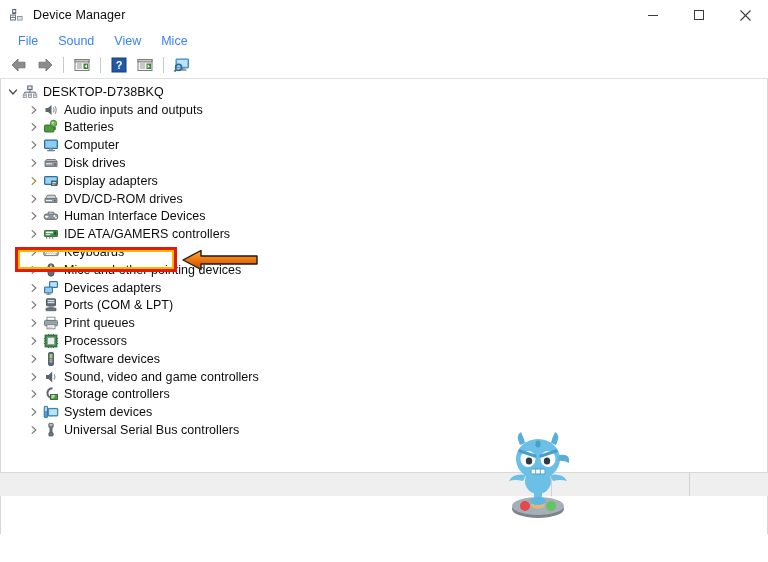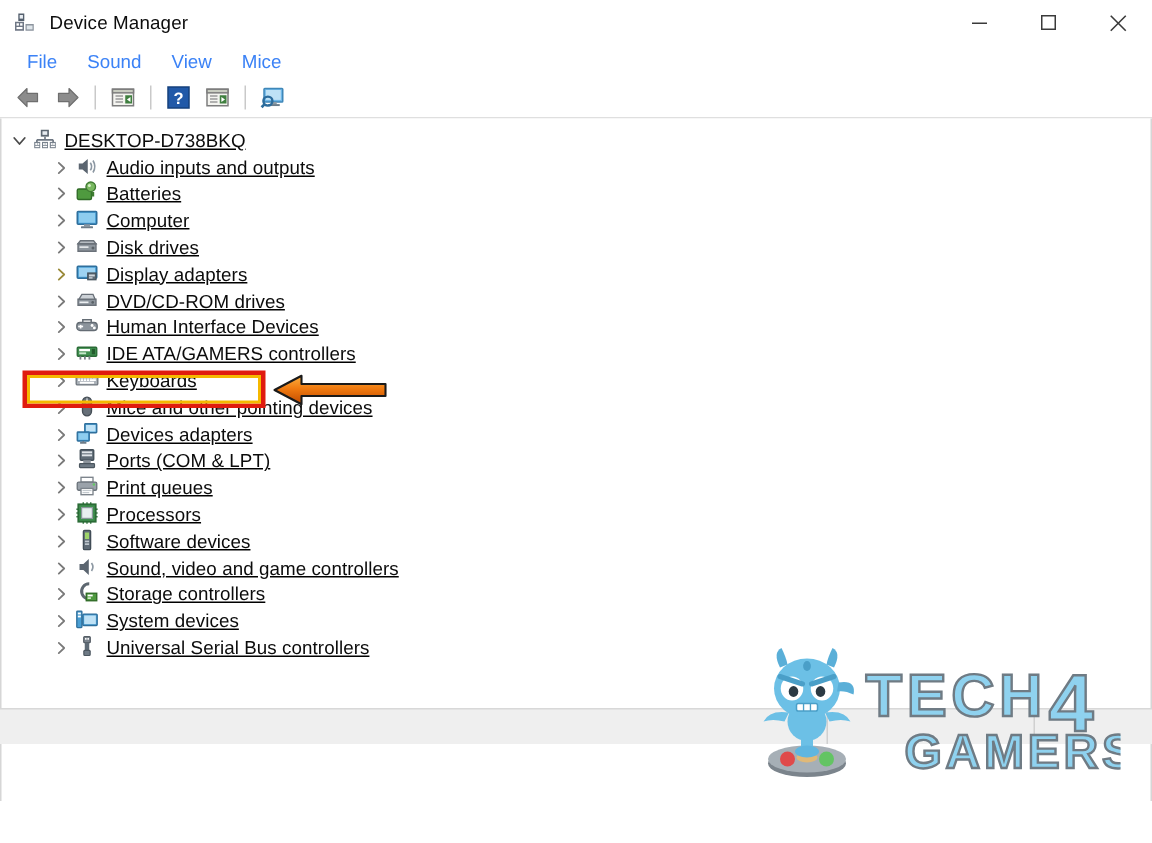--- a/index.html
+++ b/index.html
@@ -112,28 +112,27 @@
     border-right: 1px solid #d6d6d6;
     box-sizing: border-box;
     overflow: hidden;
   }
   #device-tree {
     position: relative;
     padding-top: 4px;
   }
   .tree-row {
     display: flex;
-    align-items: flex-end;
+    align-items: center;
     height: 17.8px;
     position: relative;
     white-space: nowrap;
-    text-decoration: underline;
   }
   .tree-row.root { padding-left: 5px; }
-  .tree-row.child { padding-left: 33px; }
+  .tree-row.child { padding-left: 26px; }
   .twisty {
     width: 14px;
     height: 14px;
     flex: 0 0 auto;
     display: flex;
     align-items: center;
     justify-content: center;
     color: #5b5b5b;
   }
   .node-icon {
@@ -772,27 +771,20 @@
           <path d="M19 22 L34 27" stroke="#4a9fc8" stroke-width="3.4" stroke-linecap="round"></path>
           <path d="M55 22 L40 27" stroke="#4a9fc8" stroke-width="3.4" stroke-linecap="round"></path>
 
           <rect x="30" y="40" width="14" height="5" rx="1.2" fill="#ffffff" stroke="#4a9fc8" stroke-width="1"></rect>
           <line x1="34.7" y1="40" x2="34.7" y2="45" stroke="#4a9fc8" stroke-width="0.9"></line>
           <line x1="39.3" y1="40" x2="39.3" y2="45" stroke="#4a9fc8" stroke-width="0.9"></line>
 
           <ellipse cx="37" cy="15" rx="2.6" ry="3.4" fill="#4a9fc8"></ellipse>
         </svg>
       </span>
-      <span id="watermark-wordmark">
-        <svg width="172" height="86" viewBox="0 0 172 86">
-          <text x="2" y="44" font-family="Liberation Sans, sans-serif" font-size="40" font-weight="bold" letter-spacing="3" fill="#8fd2ef" stroke="#6f7b84" stroke-width="1.6">TECH</text>
-          <text x="124" y="54" font-family="Liberation Sans, sans-serif" font-size="54" font-weight="bold" fill="#8fd2ef" stroke="#6f7b84" stroke-width="1.6">4</text>
-          <text x="28" y="79" font-family="Liberation Sans, sans-serif" font-size="32" font-weight="bold" letter-spacing="2.5" fill="#8fd2ef" stroke="#6f7b84" stroke-width="1.6">GAMERS</text>
-        </svg>
-      </span>
     </div>
 
   </div>
 
   <div id="status-bar">
     <div class="status-panel" id="status-panel-main"></div>
     <div class="status-panel" id="status-panel-mid"></div>
     <div class="status-panel" id="status-panel-end"></div>
   </div>
 

